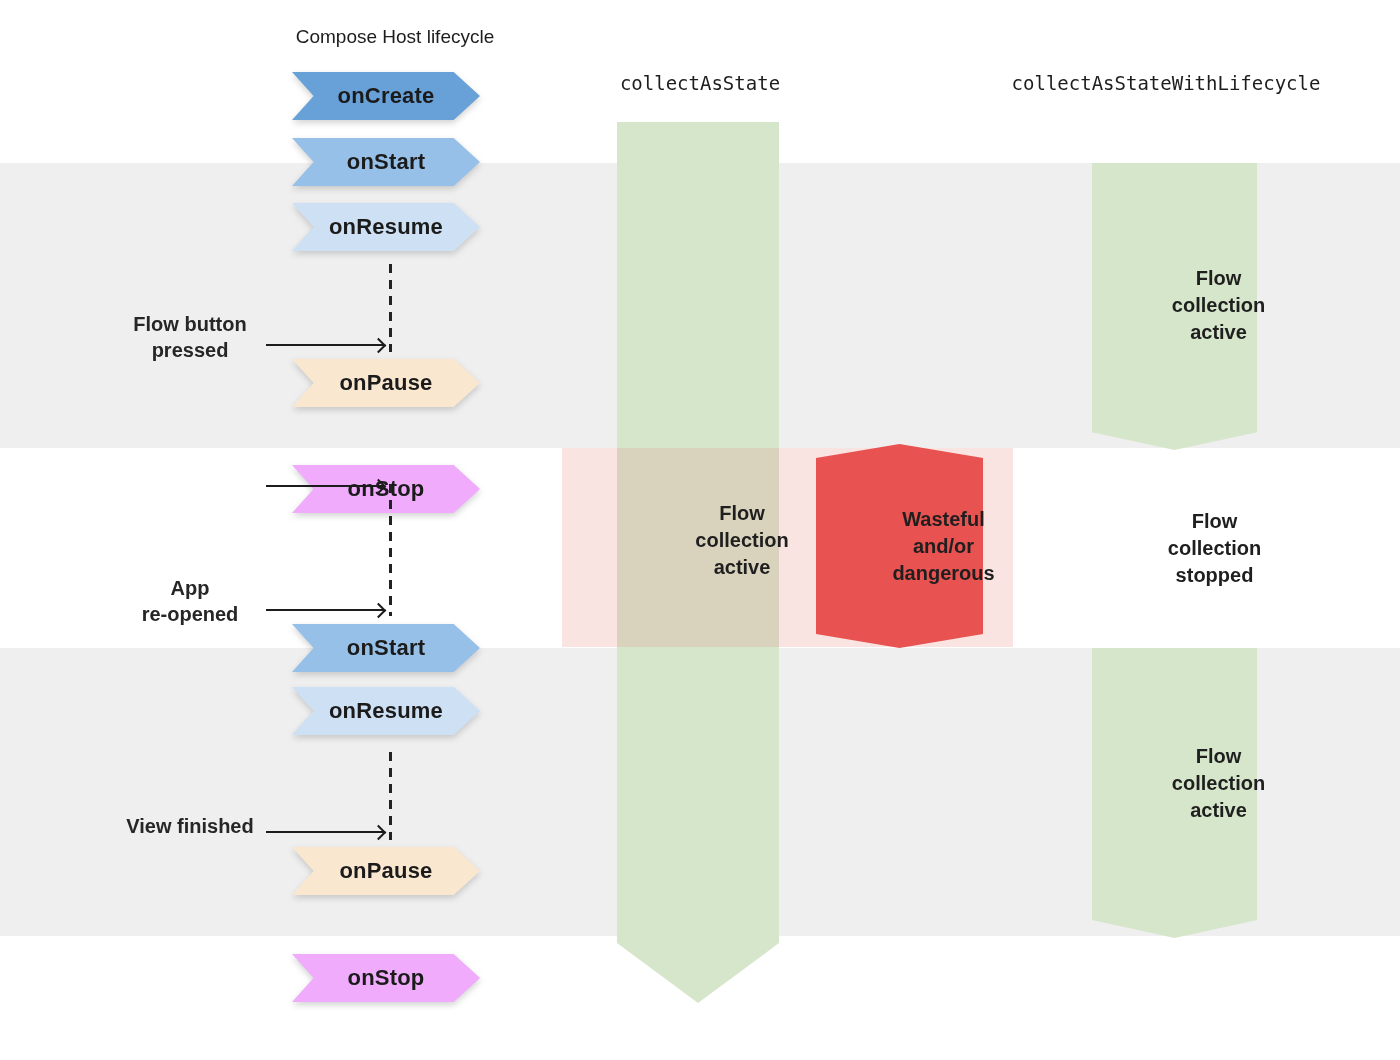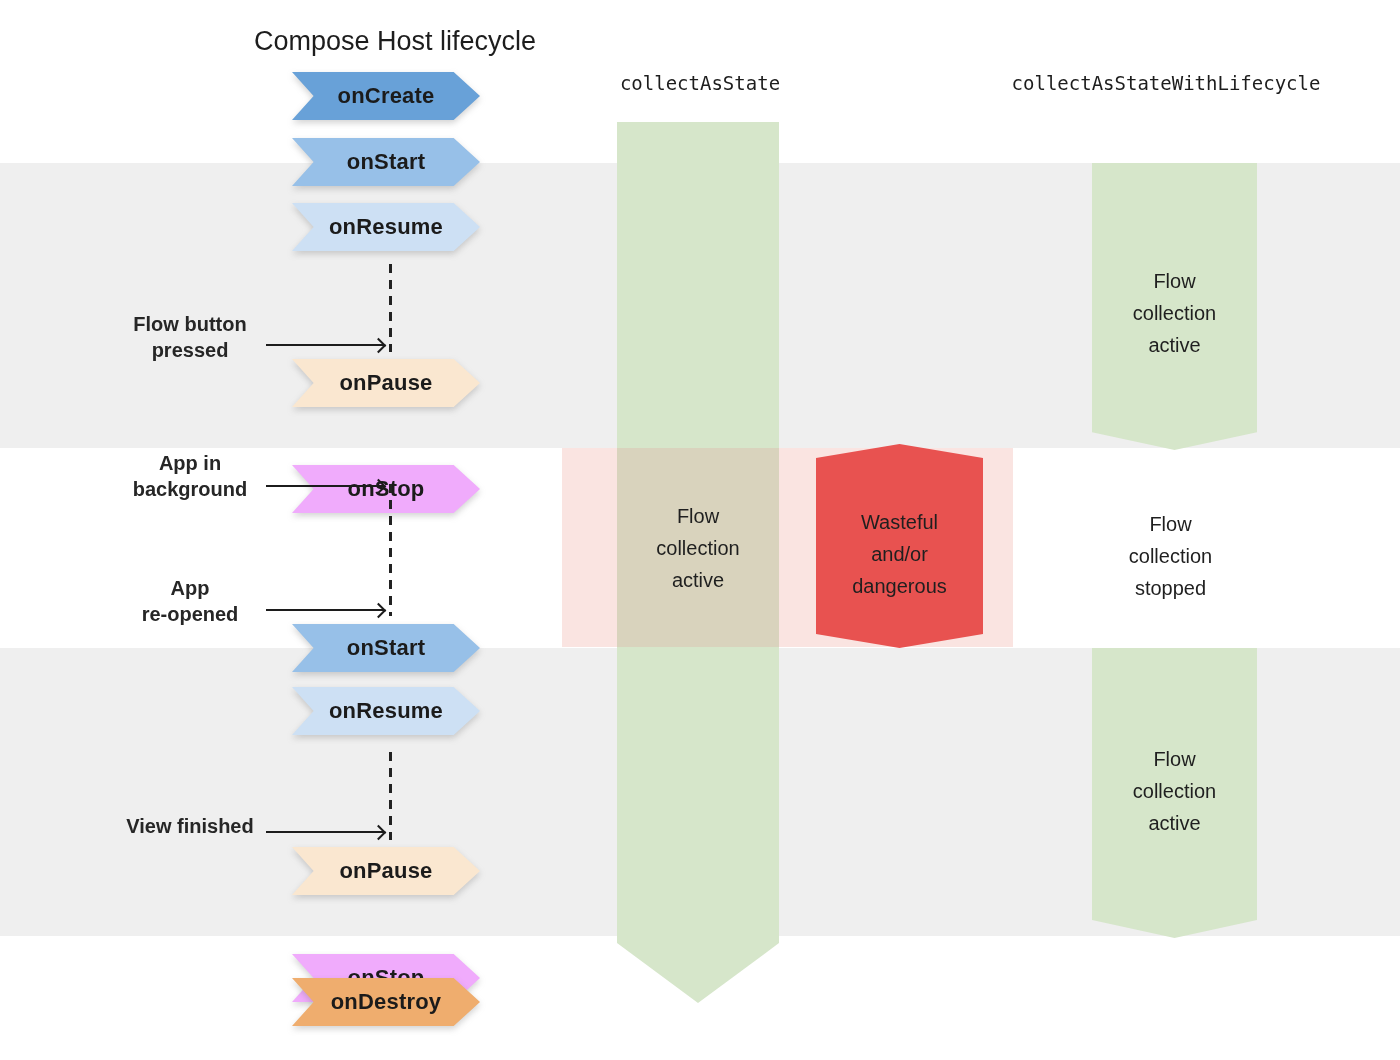--- a/index.html
+++ b/index.html
@@ -26,21 +26,21 @@
 
   
   .tan-overlap { position:absolute; left:617px; top:448px; width:162px; height:199px; background:#d9d3bd; }
 
   
   .red-shape { position:absolute; left:816px; top:444px; width:167px; height:204px; background:#e85250;
     clip-path:polygon(0 6.9%, 50% 0, 100% 6.9%, 100% 93.1%, 50% 100%, 0 93.1%); }
 
   
   .title { position:absolute; left:245px; top:26px; width:300px; text-align:center;
-    font-size:27px; color:#1d1d1d; }
+    font-size:19px; color:#1d1d1d; }
   .mono-header { position:absolute; top:72px; text-align:center;
     font-family:"DejaVu Sans Mono","Liberation Mono",monospace; font-size:19px; color:#1d1d1d; }
   .mh-1 { left:550px; width:300px; }
   .mh-2 { left:966px; width:400px; }
 
   
   .chev { position:absolute; left:292px; width:188px; height:48px;
     filter:drop-shadow(0 3px 3px rgba(110,110,110,0.30)); }
   .chev-inner { width:100%; height:100%;
     clip-path:polygon(0 0, 86% 0, 100% 50%, 86% 100%, 0 100%, 11.5% 50%);
@@ -64,22 +64,22 @@
   .event-label { position:absolute; left:100px; width:180px; text-align:center;
     font-weight:bold; font-size:20px; line-height:26px; color:#262626; white-space:pre-line; }
   .ev-1 { top:311px; } .ev-2 { top:450px; } .ev-3 { top:575px; } .ev-4 { top:813px; }
   .arrow { position:absolute; left:266px; width:118px; height:2px; background:#1c1c1c; }
   .arrow::after { content:""; position:absolute; right:0px; top:-4px;
     width:9px; height:9px; border-top:2px solid #1c1c1c; border-right:2px solid #1c1c1c;
     transform:rotate(45deg); transform-origin:center; }
   .ar-1 { top:344px; } .ar-2 { top:485px; } .ar-3 { top:609px; } .ar-4 { top:831px; }
 
   
-  .flow-text { position:absolute; font-weight:normal; font-size:20px; line-height:32px;
-    text-align:center; color:#1f1f1f; white-space:pre-line; }
+  .flow-text { position:absolute; font-weight:bold; font-size:20px; line-height:27px;
+    text-align:center; color:#1f1f1f; white-space:pre-line;margin-left:44px; }
   .ft-center  { left:617px;  top:500px; width:162px; }
   .ft-wasteful{ left:816px;  top:506px; width:167px; }
   .ft-stopped { left:1088px; top:508px; width:165px; }
   .ft-right-1 { left:1092px; top:265px; width:165px; }
   .ft-right-2 { left:1092px; top:743px; width:165px; }
 </style>
 </head>
 <body>
 
 <div class="page">
@@ -120,33 +120,28 @@
     </div>
   <div class="chev" style="top:687px">
       <div class="chev-inner c-resume">onResume</div>
     </div>
   <div class="chev" style="top:847px">
       <div class="chev-inner c-pause">onPause</div>
     </div>
   <div class="chev" style="top:913px">
       <div class="chev-inner c-stop">onStop</div>
     </div>
-  <div class="chev" style="top:978px">
-      <div class="chev-inner c-destroy">onDestroy</div>
-    </div>
 
   <div class="dash dash-1"></div>
   <div class="dash dash-2"></div>
   <div class="dash dash-3"></div>
 
   <div class="event-label ev-1">Flow button
 pressed</div>
   <div class="arrow ar-1"></div>
-  <div class="event-label ev-2">App in
-background</div>
   <div class="arrow ar-2"></div>
   <div class="event-label ev-3">App
 re-opened</div>
   <div class="arrow ar-3"></div>
   <div class="event-label ev-4">View finished</div>
   <div class="arrow ar-4"></div>
 
   <div class="flow-text ft-center">Flow
 collection
 active</div>

